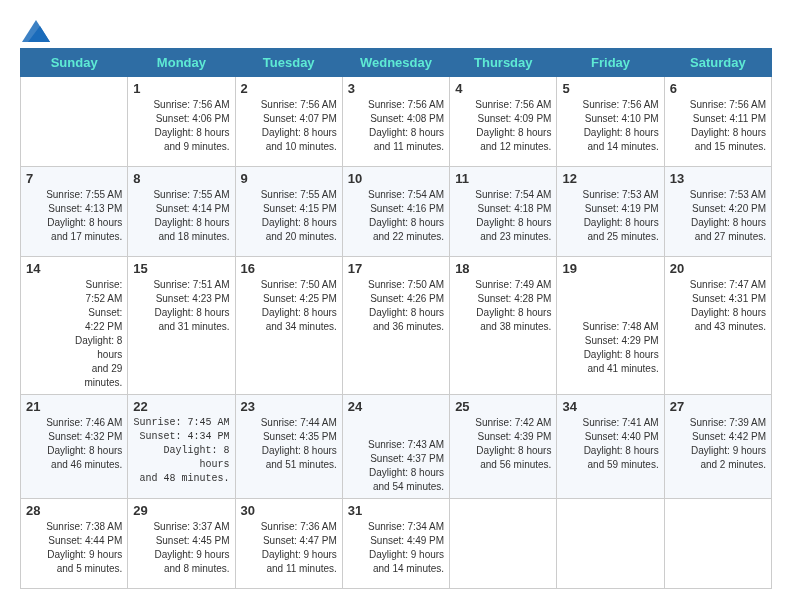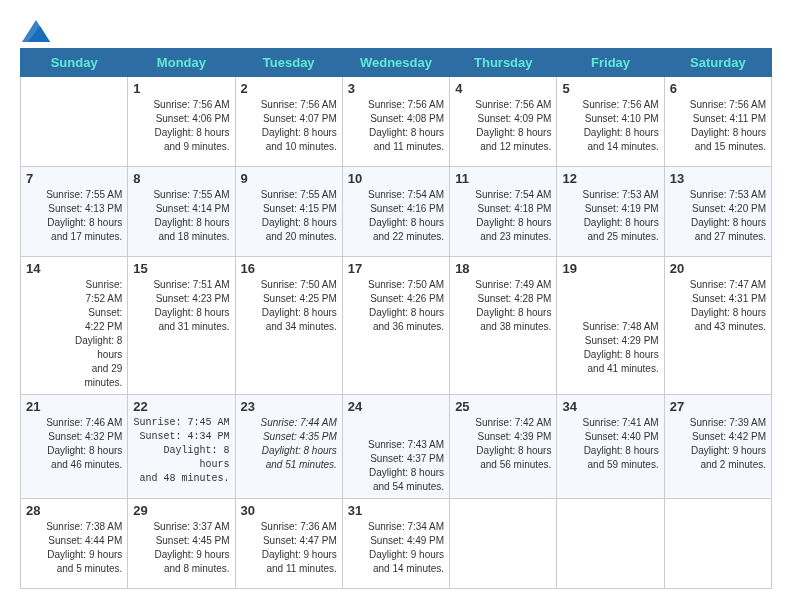--- a/index.html
+++ b/index.html
@@ -282,21 +282,21 @@
         </td>
         <td>
           <span class="day-number">22</span>
           <div class="cell-content" style="white-space: pre-line; font-family: Liberation Mono, monospace;">Sunrise: 7:45 AM
 Sunset: 4:34 PM
 Daylight: 8 hours
 and 48 minutes.</div>
         </td>
         <td>
           <span class="day-number">23</span>
-          <div class="cell-content" style="white-space: pre-line; font-style: italic;">Sunrise: 7:44 AM
+          <div class="cell-content" style="white-space: pre-line;">Sunrise: 7:44 AM
 Sunset: 4:35 PM
 Daylight: 8 hours
 and 51 minutes.</div>
         </td>
         <td>
           <span class="day-number">24</span>
           <div class="cell-content" style="white-space: pre-line; margin-top: 24px;">Sunrise: 7:43 AM
 Sunset: 4:37 PM
 Daylight: 8 hours
 and 54 minutes.</div>

